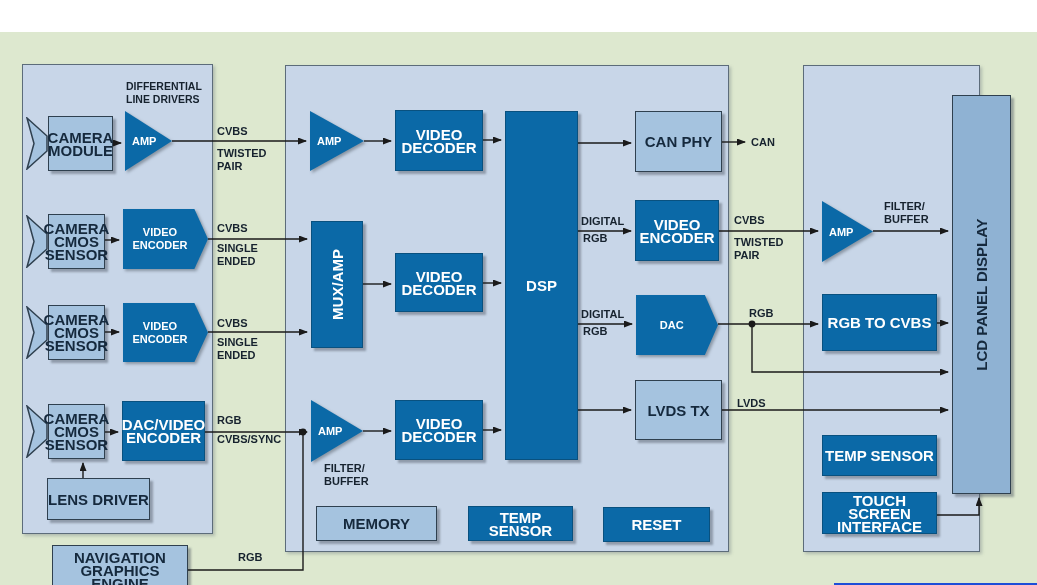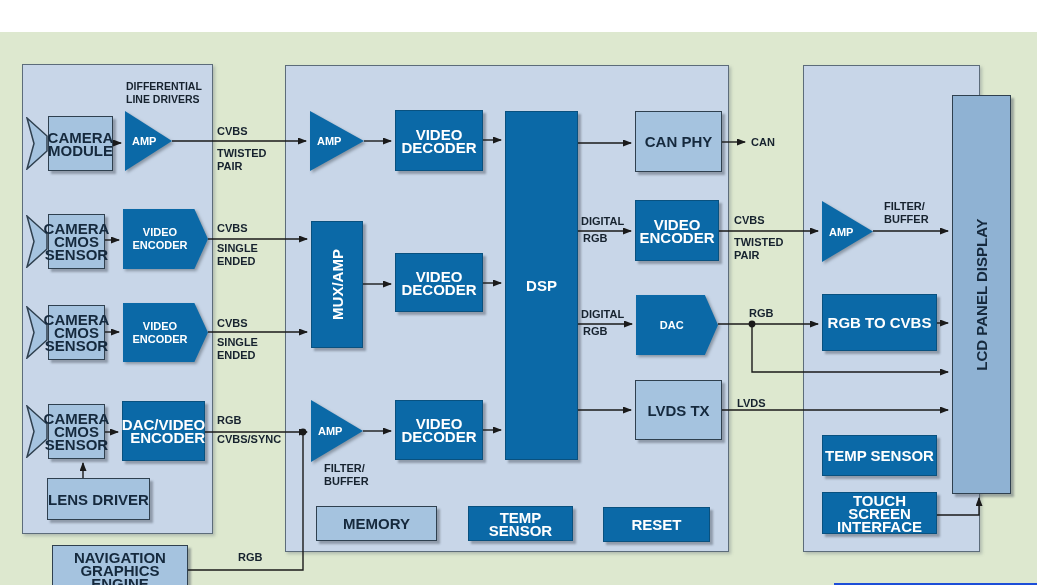--- a/index.html
+++ b/index.html
@@ -97,21 +97,21 @@
 CMOS
 SENSOR</div>
   <div class="shape-wrap" style="left:123px;top:271px;width:85px;height:59px;">
       <div class="pent">VIDEO
 ENCODER</div>
     </div>
 
   <div class="box light" style="left:48px;top:372px;width:57px;height:55px;">CAMERA
 CMOS
 SENSOR</div>
-  <div class="box dark" style="left:122px;top:369px;width:83px;height:60px;text-align:right;">DAC/VIDEO
+  <div class="box dark" style="left:122px;top:369px;width:83px;height:60px;">DAC/VIDEO
 ENCODER</div>
   <div class="box light" style="left:47px;top:446px;width:103px;height:42px;">LENS DRIVER</div>
 
   <div class="sig" style="left:217px;top:93px;">CVBS</div>
   <div class="sig" style="left:217px;top:115px;">TWISTED
 PAIR</div>
   <div class="sig" style="left:217px;top:190px;">CVBS</div>
   <div class="sig" style="left:217px;top:210px;">SINGLE
 ENDED</div>
   <div class="sig" style="left:217px;top:285px;">CVBS</div>

